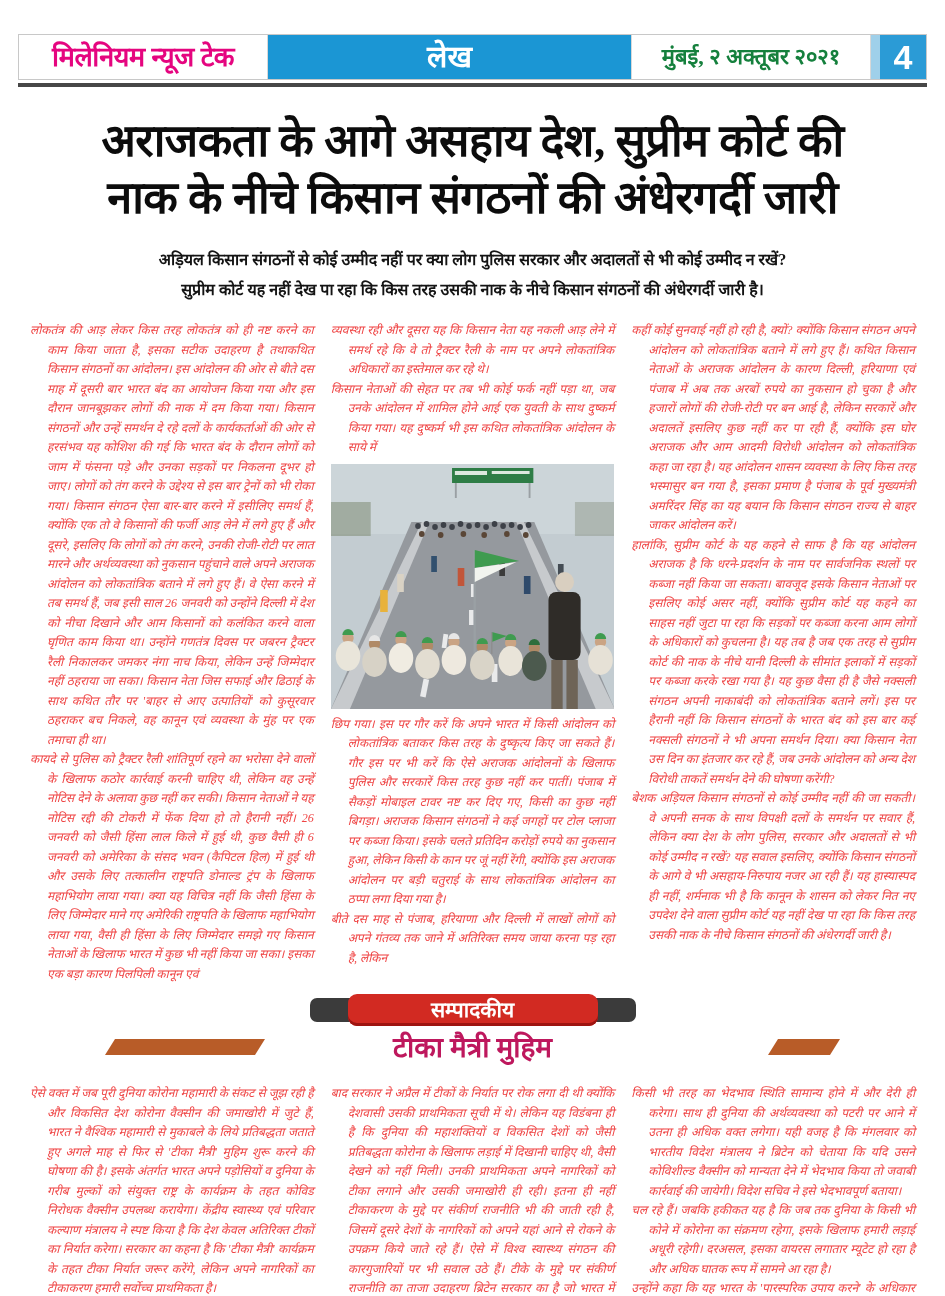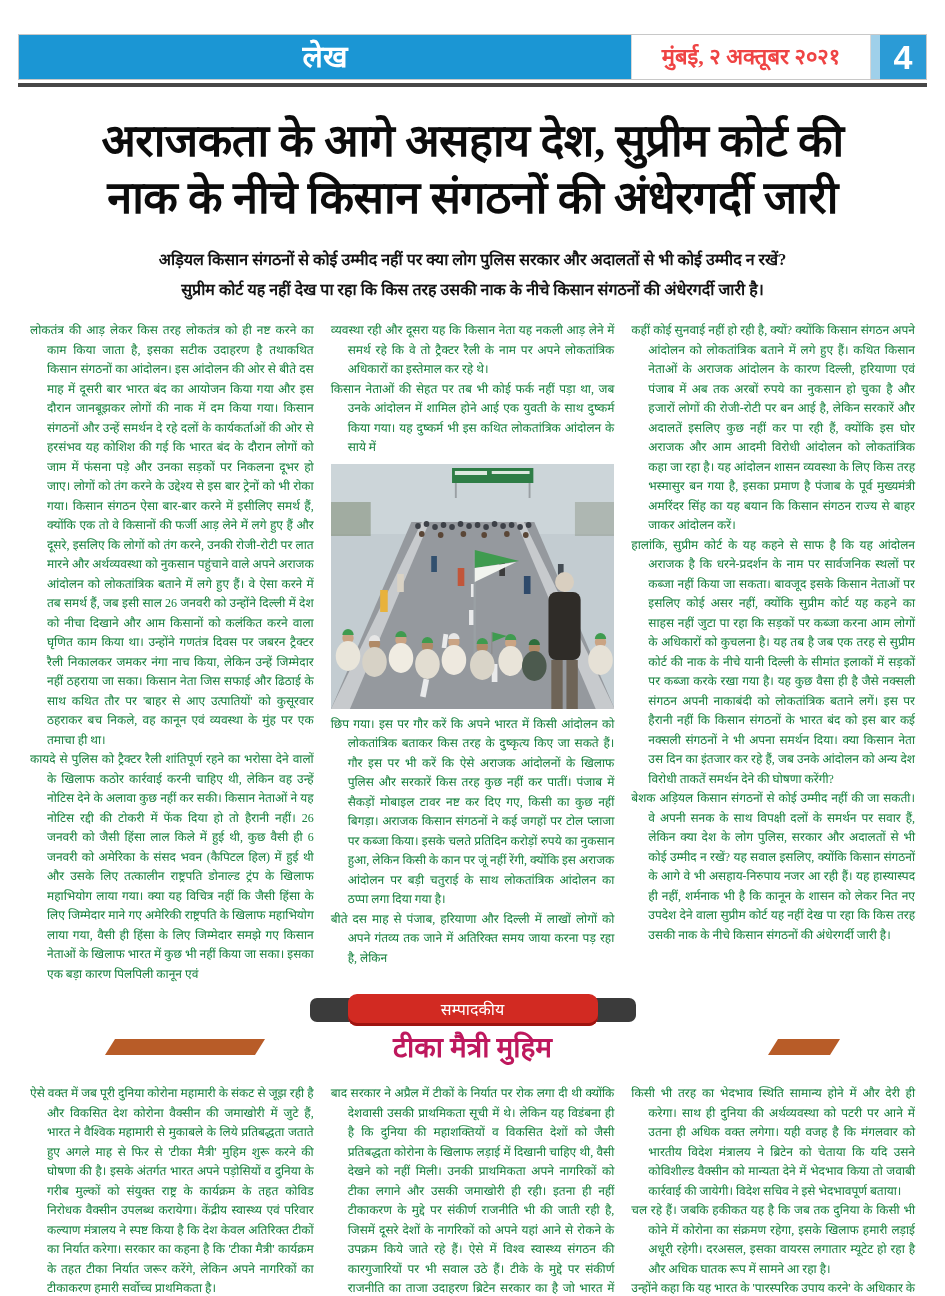--- a/index.html
+++ b/index.html
@@ -22,21 +22,21 @@
     font-family:"Liberation Sans","DejaVu Sans",sans-serif;letter-spacing:-0.5px;
   }
   .section-box{
     flex:1 1 auto;background:#1b96d4;display:flex;align-items:center;justify-content:center;
   }
   .section-text{color:#ffffff;font-weight:bold;font-size:30px;line-height:1;}
   .date-box{
     flex:0 0 238px;background:#ffffff;display:flex;align-items:center;justify-content:center;
     border-left:1px solid #d8d8d8;
   }
-  .date-text{color:#ef4444;font-weight:bold;font-size:22px;line-height:1;}
+  .date-text{color:#15803d;font-weight:bold;font-size:22px;line-height:1;}
   .pagenum-sliver{flex:0 0 9px;background:#9fd0ea;border-left:1px solid #d8d8d8;}
   .pagenum-box{
     flex:0 0 46px;background:#2b9bd6;display:flex;align-items:center;justify-content:center;
   }
   .pagenum-text{color:#ffffff;font-weight:bold;font-size:34px;line-height:1;
     font-family:"Liberation Sans","DejaVu Sans",sans-serif;}
   .masthead-rule{margin:3px 18px 0 18px;height:4px;background:#474747;}
 
   
   .headline{
@@ -46,52 +46,55 @@
   .subhead{
     margin:18px 55px 0 55px;text-align:center;font-weight:bold;color:#141414;
     font-size:16px;line-height:30px;
   }
 
   
   .cols{display:flex;gap:17px;margin:16px 30px 0 30px;}
   .col{flex:1 1 0;min-width:0;}
   .col p{
     margin:0;font-size:12px;line-height:19.5px;text-align:justify;
-    padding-left:17px;text-indent:-17px;color:#15803d;
+    padding-left:17px;text-indent:-17px;color:#ef4444;font-style:italic;
   }
   .photo{
     margin:6px 0 6px 0;width:100%;height:245px;display:block;background:#c3ccd1;
   }
 
   
   .ribbon-row{display:flex;justify-content:center;margin-top:10px;}
   .ribbon{position:relative;width:250px;height:32px;}
   .ribbon .end{position:absolute;top:4px;width:52px;height:24px;background:#3b3b3b;border-radius:7px;}
   .ribbon .end.left{left:-38px;}
   .ribbon .end.right{right:-38px;}
   .ribbon .pill{
     position:absolute;inset:0;background:#d22a22;border-radius:9px;
     display:flex;align-items:center;justify-content:center;
     box-shadow:inset 0 -3px 0 #9e1410;
   }
-  .ribbon .pill span{color:#fff;font-weight:normal;font-size:16px;line-height:1;}
+  .ribbon .pill span{color:#fff;font-weight:bold;font-size:21px;line-height:1;}
 
   .ed-title-row{position:relative;height:40px;margin:2px 30px 0 30px;}
   .ed-title{
     position:absolute;left:0;right:0;top:0;text-align:center;
     font-weight:bold;font-size:28px;line-height:40px;color:#be185d;
   }
   .deco{position:absolute;top:11px;height:16px;background:#b85c28;transform:skewX(-32deg);}
   .deco.left{left:80px;width:150px;}
   .deco.right{right:80px;width:62px;}
 </style>
 </head>
 <body>
 
 <header class="masthead-row">
+  <div class="logo-box">
+    <span class="logo-text">मिलेनियम न्यूज टेक</span>
+  </div>
   <div class="section-box">
     <span class="section-text">लेख</span>
   </div>
   <div class="date-box">
     <span class="date-text">मुंबई, २ अक्तूबर २०२१</span>
   </div>
   <div class="pagenum-sliver"></div>
   <div class="pagenum-box">
     <span class="pagenum-text">4</span>
   </div>

